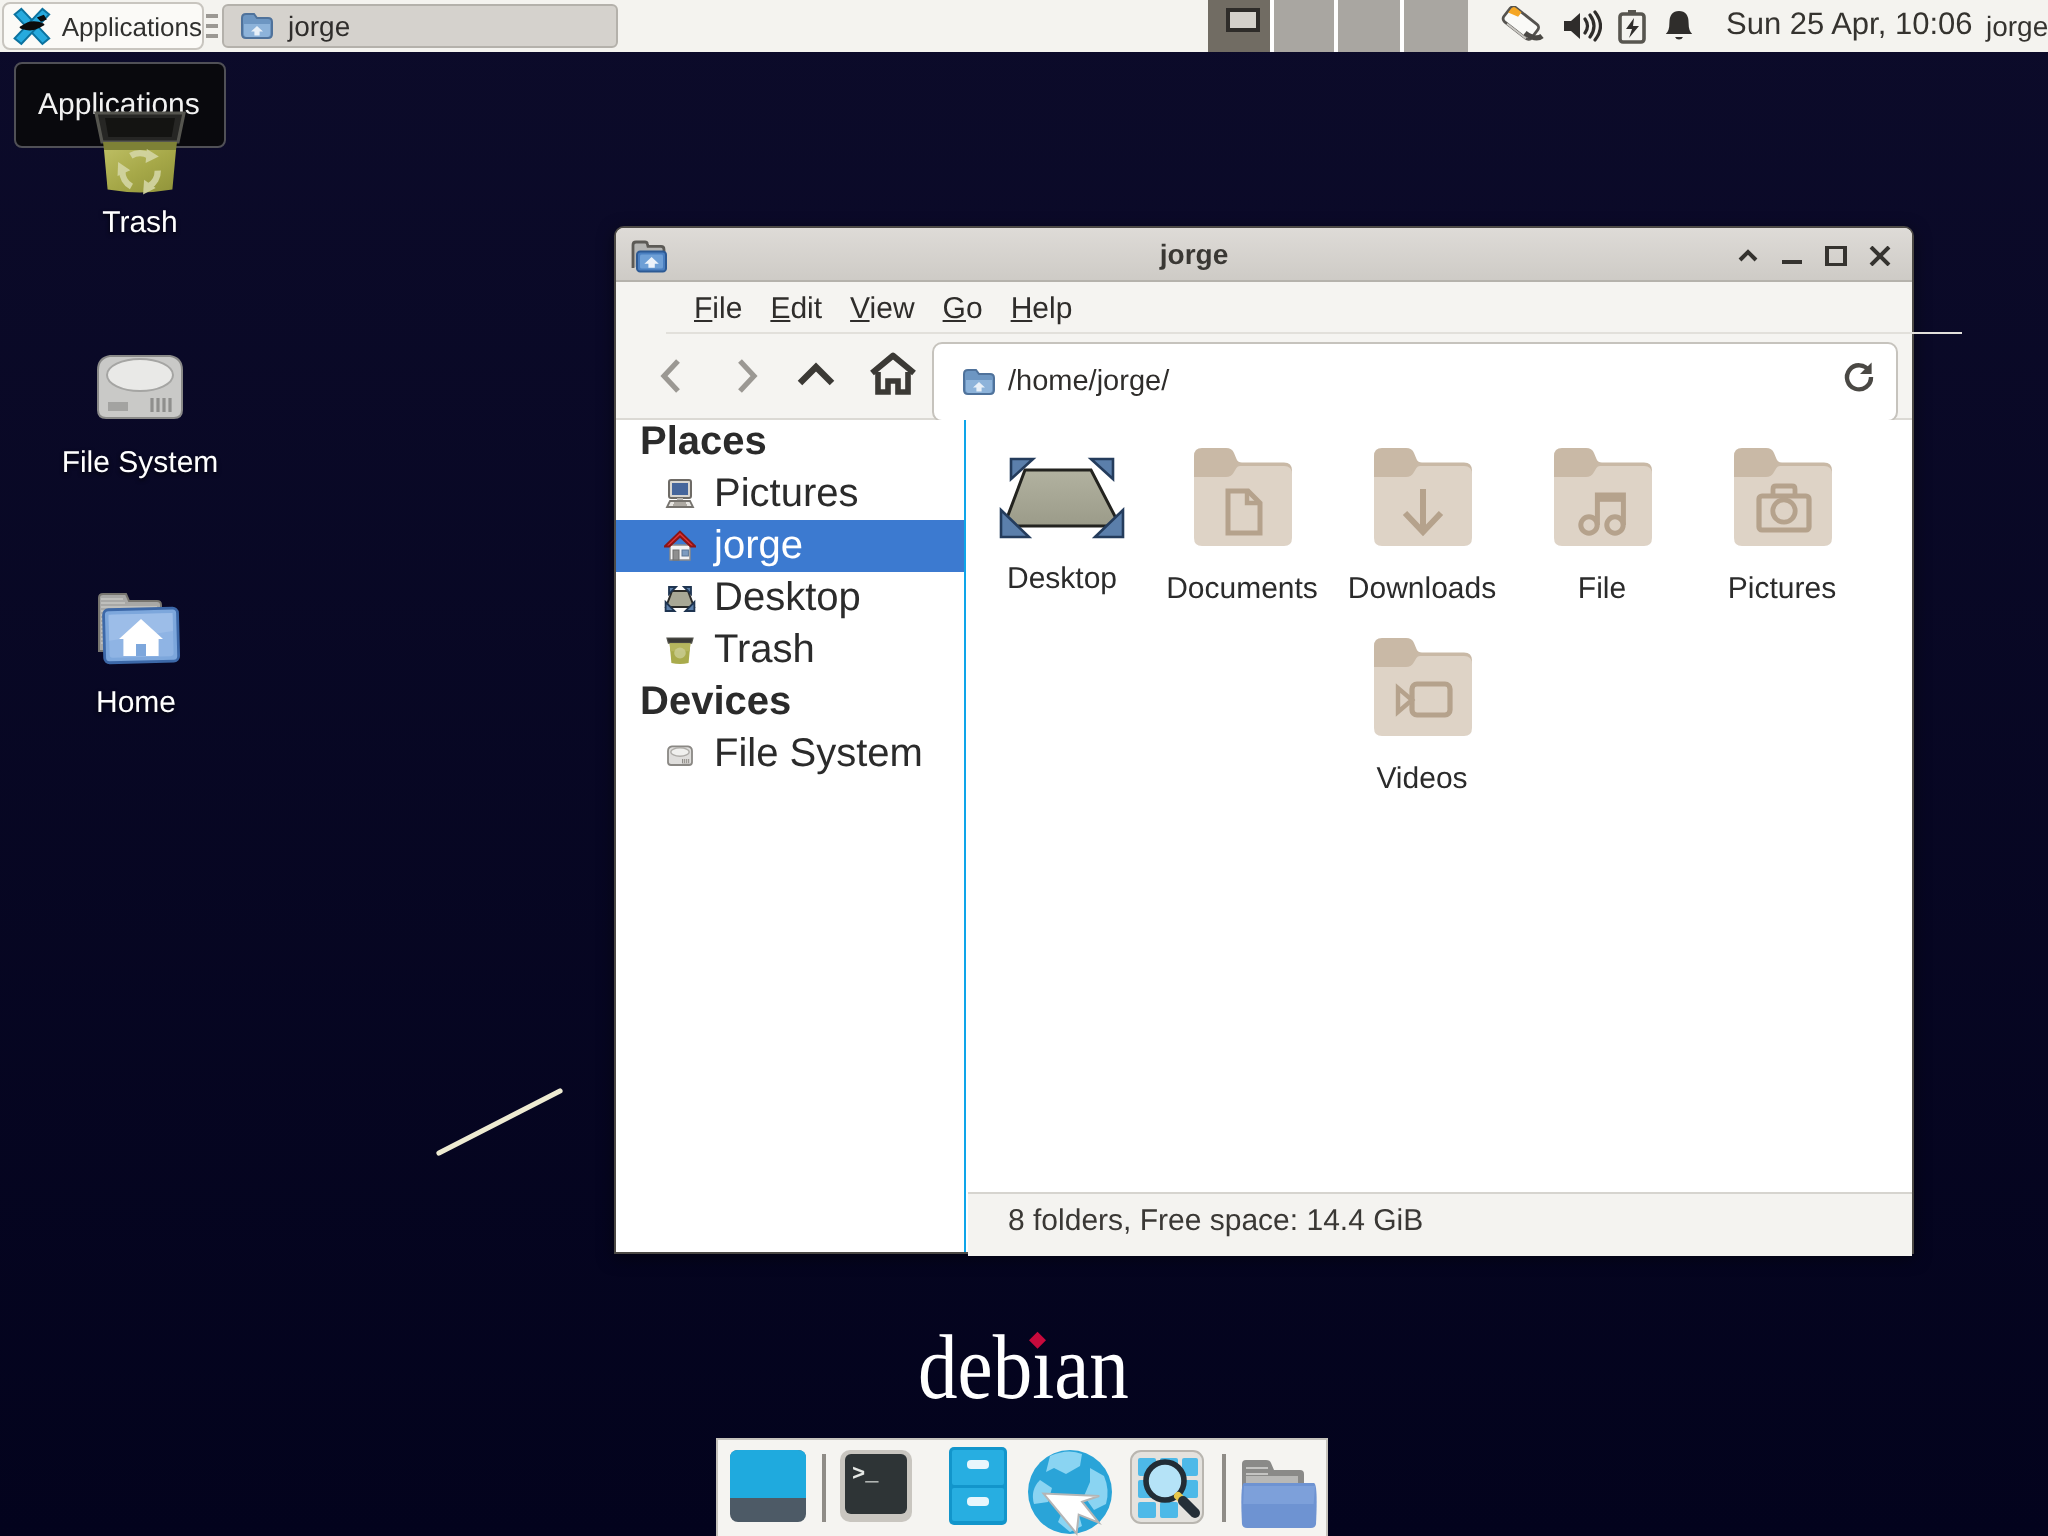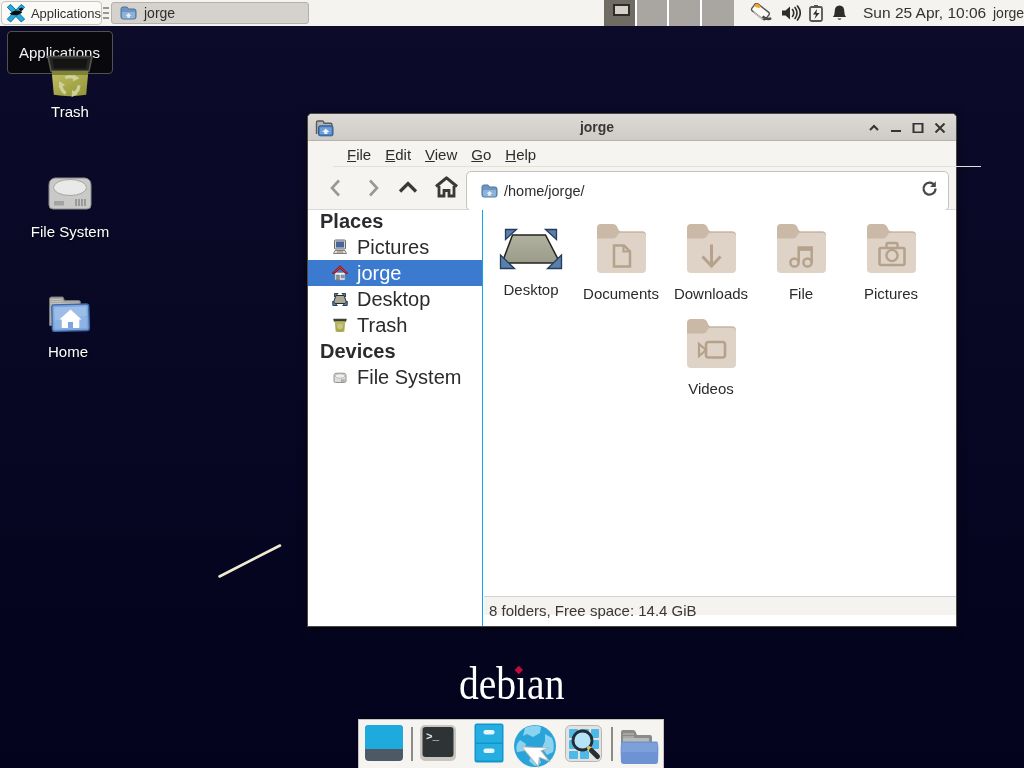--- a/index.html
+++ b/index.html
@@ -59,21 +59,21 @@
   #sidebar { left:0; top:0; width:175px; height:416px; background:#fff; border-right:1px solid #0ea5e9; font-size:20px; color:#2b2b2b; }
   .srow { position:relative; height:26px; display:flex; align-items:center; }
   .srow .sic { margin-left:24px; width:16px; height:16px; }
   .srow .stx { margin-left:9px; }
   .shdr { height:26px; line-height:26px; font-weight:bold; padding-left:12px; }
   .shdr.first { height:24px; line-height:22px; }
   .srow.sel { background:#3c7ad0; color:#fff; }
   #main { left:176px; top:0; width:472px; height:386px; background:#fff; }
   .cell { position:absolute; width:90px; text-align:center; }
   .cell .clbl { font-size:15px; color:#2b2b2b; margin-top:7px; }
-  #statusbar { left:176px; top:386px; width:472px; height:19px; background:#f4f3f0; border-top:1px solid #d6d4cf; font-size:15px; color:#3a3835; line-height:28px; padding-left:5px; }
+  #statusbar { left:176px; top:386px; width:472px; height:32px; background:#f4f3f0; border-top:1px solid #d6d4cf; font-size:15px; color:#3a3835; line-height:28px; padding-left:20px; }
 </style>
 </head>
 <body>
 
 <svg id="gest" class="abs" width="71" height="36">
     <line x1="3.5" y1="33.5" x2="64" y2="2.5" stroke="#eeebd2" stroke-width="2.6" stroke-linecap="round"></line>
   </svg>
 
 <div id="debian" class="abs">deb<span class="di">ı</span>an</div>
 <div class="abs" style="left:516px; top:666.5px; width:5.5px; height:5.5px; background:#c70a3c; transform:rotate(45deg); z-index:4;"></div>

